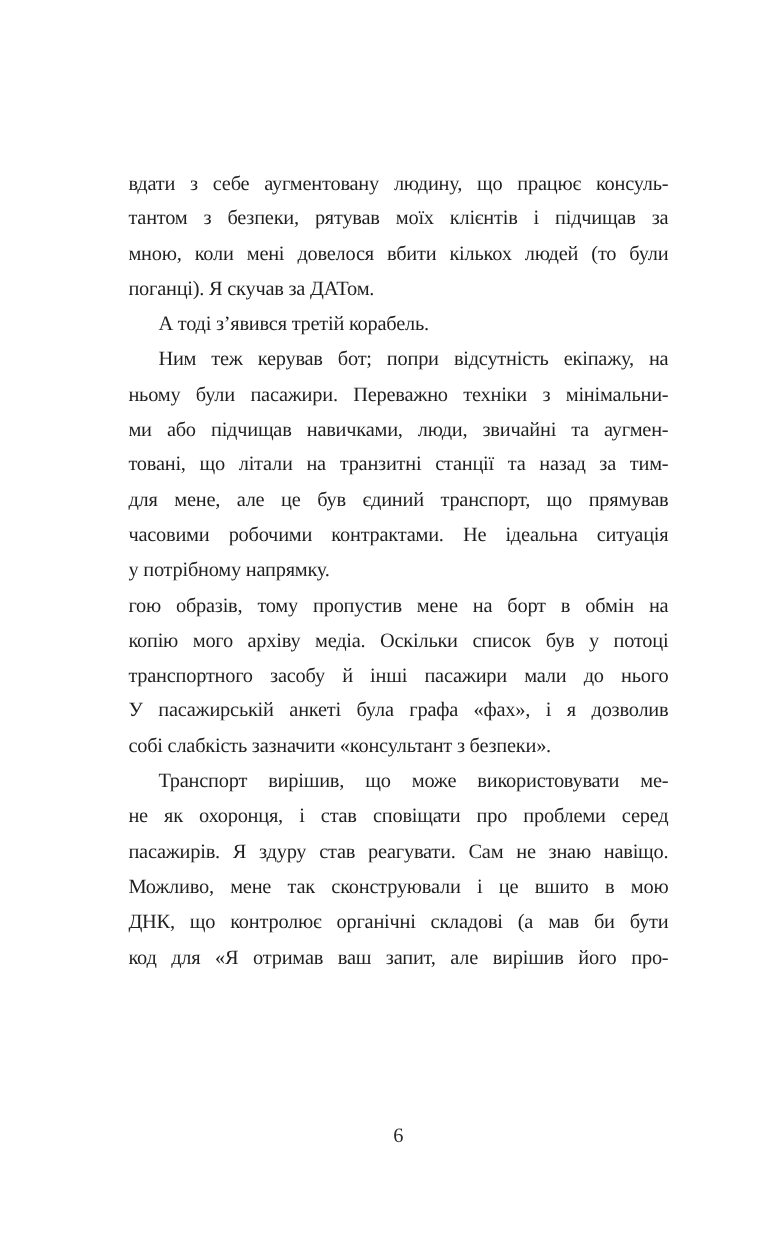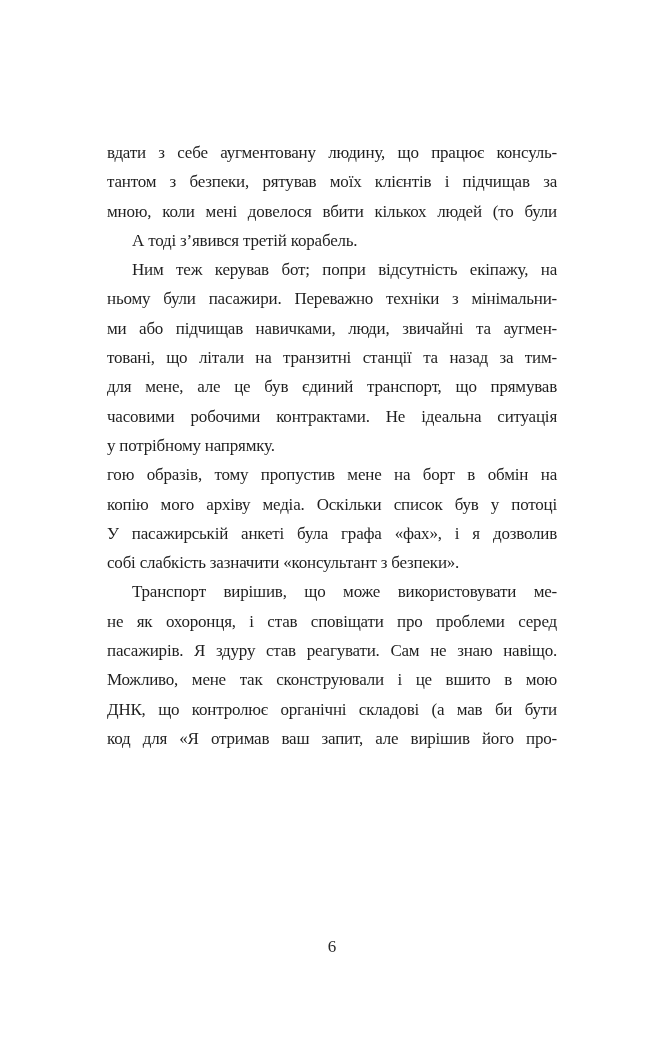--- a/index.html
+++ b/index.html
@@ -54,36 +54,38 @@
 </style>
 </head>
 <body>
 
 <div class="page">
   <div class="text-block" id="text-block">
       <p class="paragraph">
         <span class="line">вдати з себе аугментовану людину, що працює консуль-</span>
         <span class="line">тантом з безпеки, рятував моїх клієнтів і підчищав за</span>
         <span class="line">мною, коли мені довелося вбити кількох людей (то були</span>
+        <span class="line last-line">поганці). Я скучав за ДАТом.</span>
       </p>
       <p class="paragraph">
         <span class="line indent-line last-line">А тоді з’явився третій корабель.</span>
       </p>
       <p class="paragraph">
         <span class="line indent-line">Ним теж керував бот; попри відсутність екіпажу, на</span>
         <span class="line">ньому були пасажири. Переважно техніки з мінімальни-</span>
         <span class="line">ми або підчищав навичками, люди, звичайні та аугмен-</span>
         <span class="line">товані, що літали на транзитні станції та назад за тим-</span>
         <span class="line">для мене, але це був єдиний транспорт, що прямував</span>
         <span class="line">часовими робочими контрактами. Не ідеальна ситуація</span>
         <span class="line last-line">у потрібному напрямку.</span>
       </p>
       <p class="paragraph">
         <span class="line">гою образів, тому пропустив мене на борт в обмін на</span>
         <span class="line">копію мого архіву медіа. Оскільки список був у потоці</span>
+        <span class="line">транспортного засобу й інші пасажири мали до нього</span>
         <span class="line">У пасажирській анкеті була графа «фах», і я дозволив</span>
         <span class="line last-line">собі слабкість зазначити «консультант з безпеки».</span>
       </p>
       <p class="paragraph">
         <span class="line indent-line">Транспорт вирішив, що може використовувати ме-</span>
         <span class="line">не як охоронця, і став сповіщати про проблеми серед</span>
         <span class="line">пасажирів. Я здуру став реагувати. Сам не знаю навіщо.</span>
         <span class="line">Можливо, мене так сконструювали і це вшито в мою</span>
         <span class="line">ДНК, що контролює органічні складові (а мав би бути</span>
         <span class="line">код для «Я отримав ваш запит, але вирішив його про-</span>

